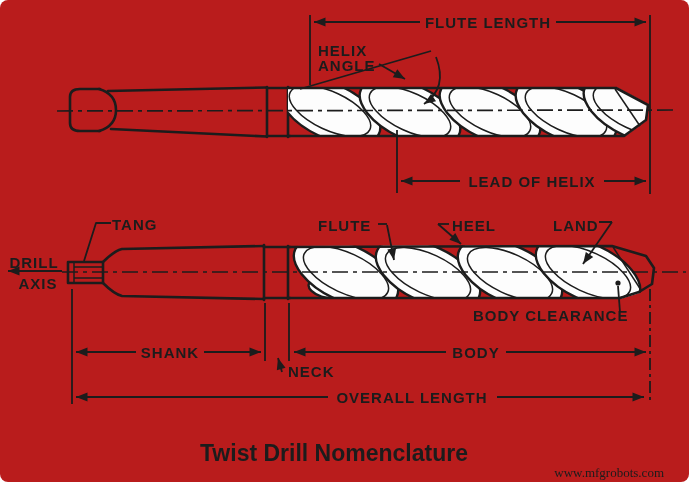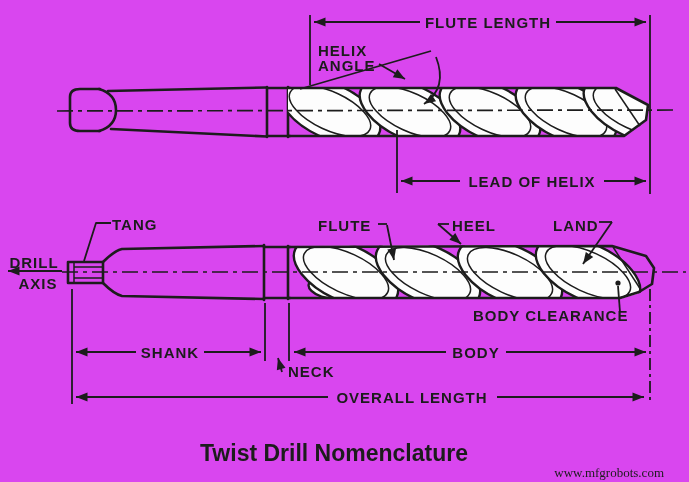--- a/index.html
+++ b/index.html
@@ -1,17 +1,17 @@
 <!DOCTYPE html>
 <html><head>
 <meta charset="utf-8">
 <style>
   html,body{margin:0;padding:0;background:#ffffff;}
-  .page{position:relative;width:689px;height:482px;background:#d946ef;overflow:hidden;
-        font-family:"Liberation Sans",sans-serif;}
+  .page{position:relative;width:689px;height:482px;background:#b91c1c;overflow:hidden;
+        font-family:"Liberation Sans",sans-serif;border-radius:8px;}
   svg{display:block;}
   .ink{stroke:#1c1c1c;fill:none;}
   .outline{stroke-width:2.6;stroke-linejoin:round;stroke-linecap:round;}
   .thin{stroke-width:1.5;}
   .dim{stroke-width:1.8;}
   .leader{stroke-width:1.8;stroke-linejoin:round;}
   .axis{stroke-width:1.7;stroke-dasharray:16 5 4 5;}
   .leaf{fill:#fdfdfd;stroke:#1c1c1c;stroke-width:2.4;}
   .leaf-inner{fill:none;stroke:#1c1c1c;stroke-width:1.5;}
   text{fill:#1c1c1c;}

